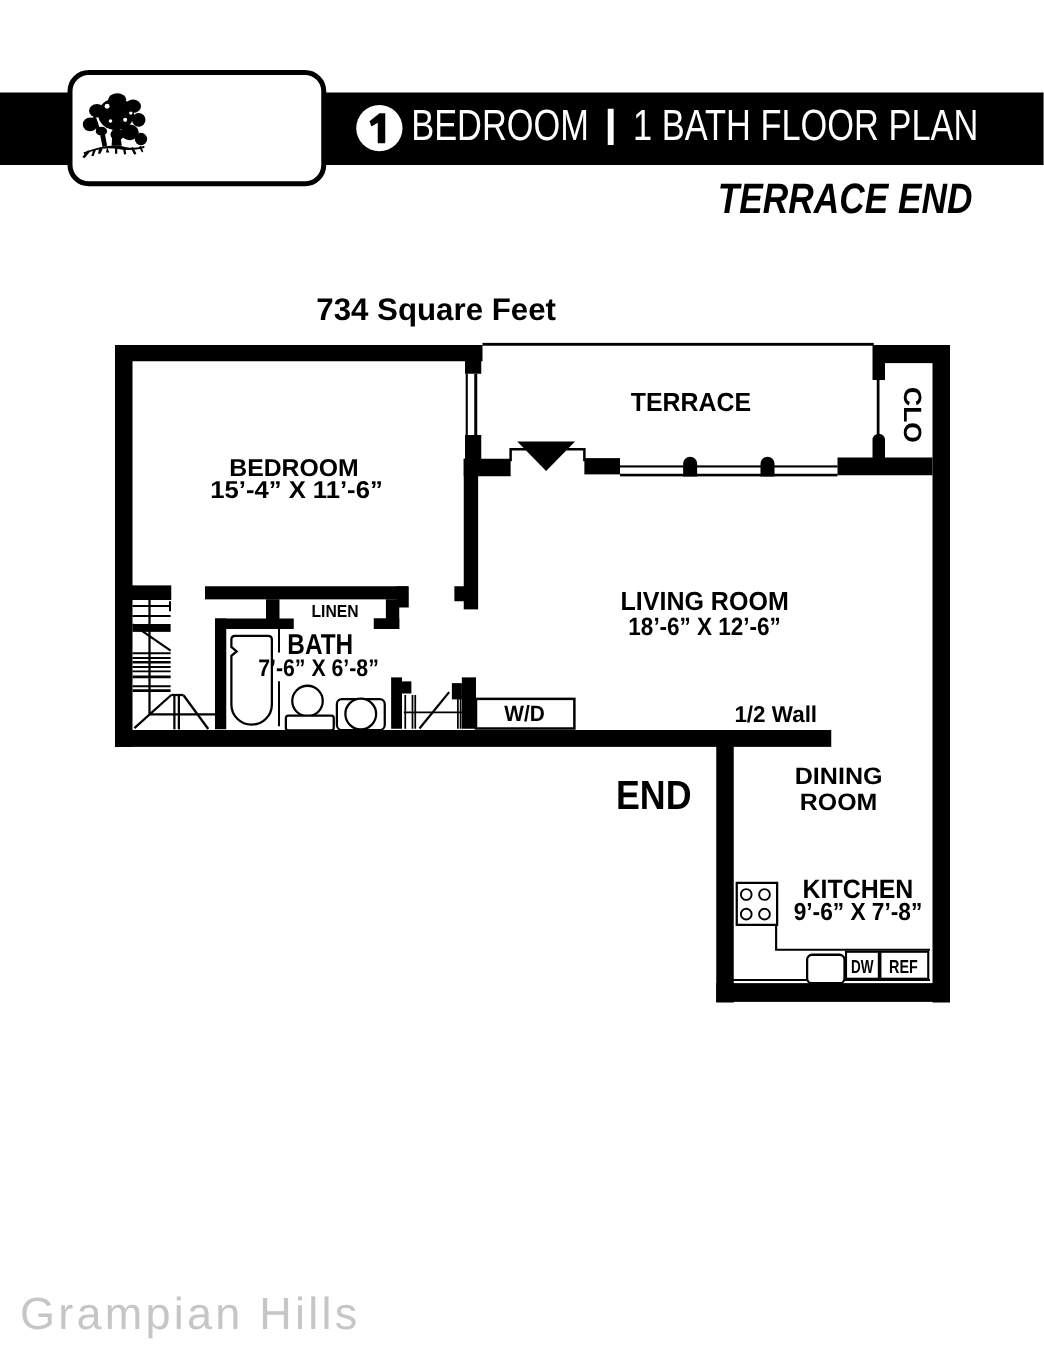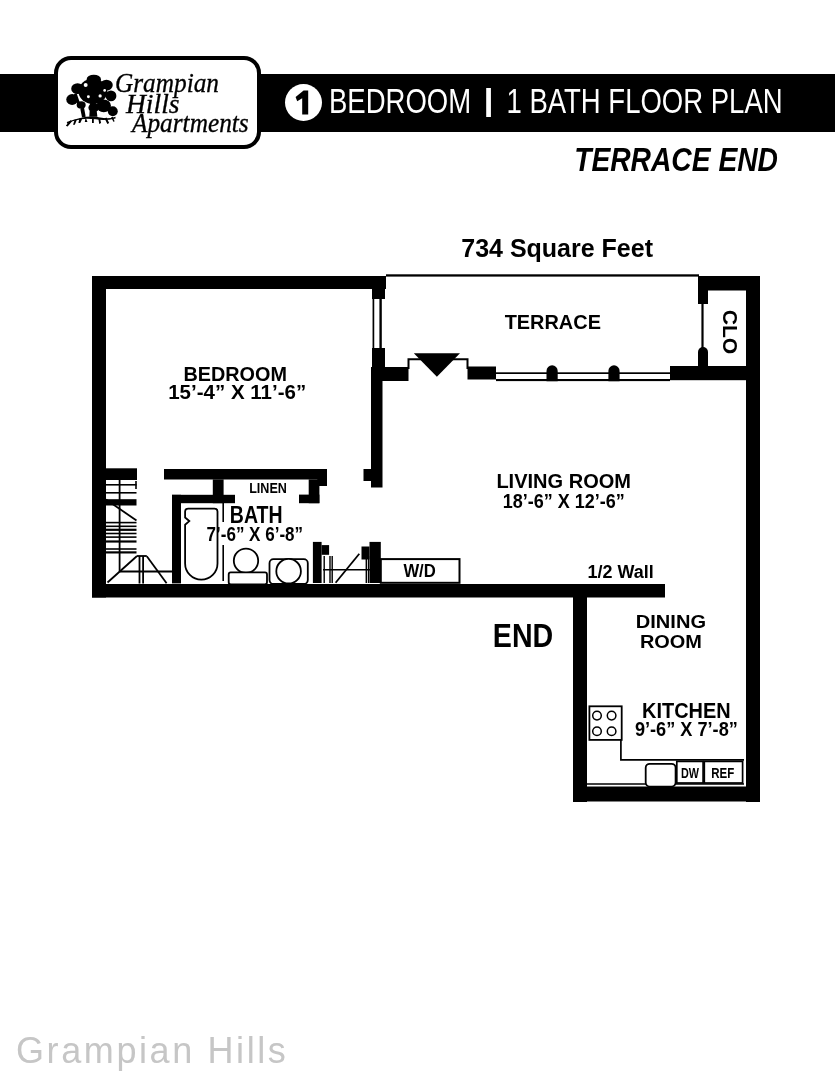--- a/index.html
+++ b/index.html
@@ -40,30 +40,25 @@
       <path d="M7,54 L2,60 L4,61 L9,55 Z M12,53 L10,59 L12,59 L14,54 Z M17,52 L16,57 L18,57 L20,53 Z M24,51 L23,56 L26,56 Z M31,51 L31,57 L33,57 L33,52 Z M38,52 L39,58 L41,57 L40,52 Z M45,52 L48,58 L50,57 L47,51 Z M52,51 L55,56 L56,55 L54,50 Z"></path>
     </g>
     <g fill="#fff">
       <circle cx="24" cy="15" r="2.2"></circle>
       <circle cx="40" cy="27" r="1.8"></circle>
       <circle cx="27" cy="28" r="1.6"></circle>
       <circle cx="45" cy="21" r="1.5"></circle>
     </g>
   </svg>
 
-  <div class="abs" style="left:0;top:0;width:198px;height:84px;font-family:'Liberation Serif',serif;font-style:italic;color:#000;-webkit-text-stroke:0.35px #000;">
-    <div class="abs" style="left:56.5px;top:8.5px;font-size:27.5px;line-height:27.5px;transform:scaleX(0.92);transform-origin:left top;">Grampian</div>
-    <div class="abs" style="left:68px;top:29.5px;font-size:27.5px;line-height:27.5px;">Hills</div>
-    <div class="abs" style="left:74px;top:48.5px;font-size:27.5px;line-height:27.5px;transform:scaleX(0.92);transform-origin:left top;">Apartments</div>
-  </div>
 </div>
 
 <div class="abs" style="left:478px;top:142px;width:300px;text-align:right;font-size:34px;line-height:34px;font-weight:bold;font-style:italic;color:#000;white-space:nowrap;transform:scaleX(0.83);transform-origin:right top;">TERRACE END</div>
 
-<div class="abs" style="left:253px;top:234px;width:400px;text-align:right;font-size:25px;font-weight:bold;color:#000;">734 Square Feet</div>
+<div class="abs" style="left:253px;top:234px;width:400px;text-align:left;font-size:25px;font-weight:bold;color:#000;">734 Square Feet</div>
 
 <svg class="abs" style="left:0;top:0;" width="835" height="1080" viewBox="0 0 835 1080" fill="none" stroke="none">
   <g font-family="Liberation Sans, sans-serif" font-weight="bold" fill="#000">
 
   <rect x="92" y="276" width="294" height="13" fill="#000"></rect>
 
   <rect x="386" y="274.3" width="313" height="2.3" fill="#000"></rect>
 
   <rect x="699" y="276" width="61" height="14.5" fill="#000"></rect>
 

